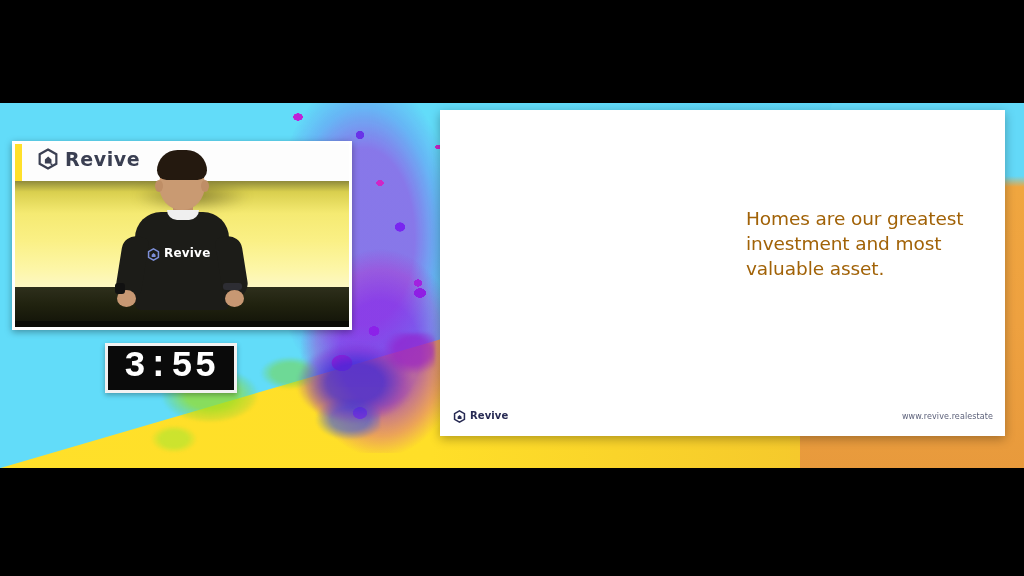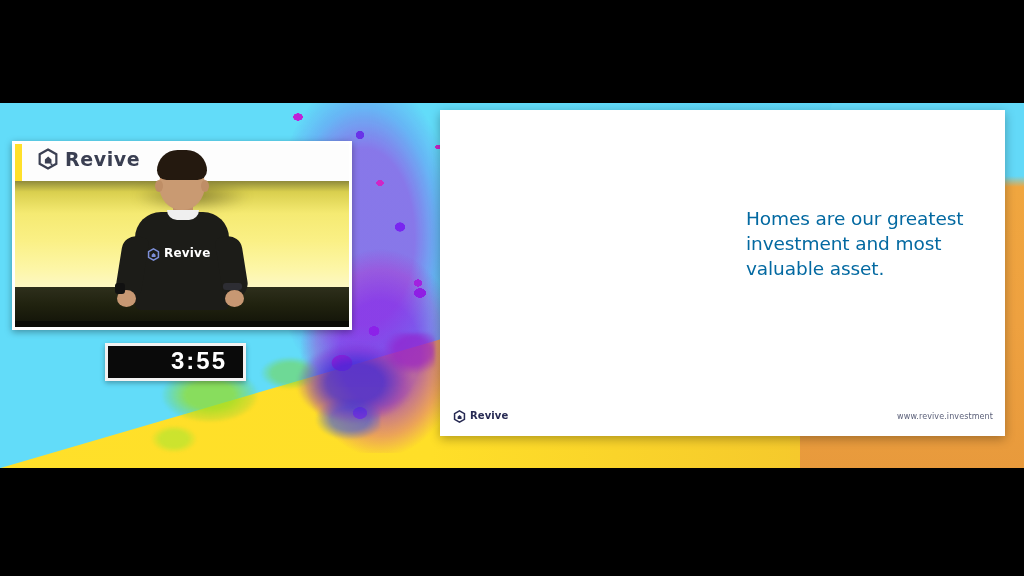--- a/index.html
+++ b/index.html
@@ -107,22 +107,22 @@
   .p-watch{position:absolute;left:116px;top:133px;width:19px;height:7px;border-radius:3px;background:#2d2d33;}
   .p-clicker{position:absolute;left:8px;top:133px;width:10px;height:11px;border-radius:3px;background:#111;}
   .shirt-logo{position:absolute;left:40px;top:96px;display:flex;align-items:center;gap:4px;}
   .shirt-logo .mark{width:13px;height:13px;}
   .shirt-logo .word{font-size:12px;font-weight:700;color:#fff;letter-spacing:.2px;
       font-family:"DejaVu Sans",sans-serif;}
 
   
   #timer{position:absolute;left:105px;top:240px;background:#0a0a0a;border:3px solid #f2f2f2;
       padding:3px 16px 5px;box-shadow:0 2px 5px rgba(0,0,0,.3);}
-  #timer .t{font-family:Liberation Sans, sans-serif;font-size:24px;font-weight:700;color:#fff;
-      letter-spacing:2px;line-height:1;margin-left:47px;}
+  #timer .t{font-family:Liberation Mono, monospace;font-size:36px;font-weight:700;color:#fff;
+      letter-spacing:2px;line-height:1;}
 
   
   #slide{position:absolute;left:440px;top:7px;width:565px;height:326px;background:#fff;
       box-shadow:0 3px 10px rgba(0,0,0,.3);overflow:hidden;}
   #slide-body{position:absolute;left:0;top:0;right:0;bottom:32px;}
 
   
   #sale-photo{position:absolute;left:32px;top:34px;width:232px;height:246px;overflow:hidden;
       background:#1c2416;}
   .ph-bg{position:absolute;inset:0;
@@ -162,21 +162,21 @@
   .ph-armend{position:absolute;left:9%;top:17%;width:14px;height:20px;border-radius:7px;background:#f7f7f4;}
   .ph-hook{position:absolute;width:3px;height:16px;background:#cfcfca;}
   .ph-hook.a{left:22%;top:26%;} .ph-hook.b{left:48%;top:26%;}
   .ph-board{position:absolute;left:17%;top:30%;width:50%;height:46%;background:#15130f;}
   .ph-white{position:absolute;left:16%;top:40%;width:49%;height:50%;background:#fdfdfd;}
   .ph-text{position:absolute;left:21%;top:44%;width:44%;color:#111;
       font-family:"DejaVu Serif",serif;font-size:27px;font-weight:700;line-height:.98;
       letter-spacing:-.5px;}
 
   
-  #headline{position:absolute;left:306px;top:96px;width:232px;color:#0369a1;
+  #headline{position:absolute;left:306px;top:96px;width:232px;color:#a16207;
       font-size:18.5px;line-height:1.36;font-weight:500;font-family:"DejaVu Sans",sans-serif;
       letter-spacing:-.1px;}
 
   
   #slide-footer{position:absolute;left:0;right:0;bottom:0;height:32px;}
   #footer-logo{position:absolute;left:13px;top:5px;display:flex;align-items:center;gap:4px;}
   #footer-logo .mark{width:13px;height:13px;}
   #footer-logo .word{font-size:10px;font-weight:700;color:#272a53;letter-spacing:.1px;
       font-family:"DejaVu Sans",sans-serif;}
   #footer-url{position:absolute;right:12px;top:8px;font-size:8px;color:#5a5f78;
@@ -264,20 +264,20 @@
       <div id="slide-footer">
         <div id="footer-logo">
           <span class="mark">
             <svg viewBox="0 0 24 24" width="13" height="13">
               <path d="M12 1.6 21.1 6.8v10.4L12 22.4 2.9 17.2V6.8z" fill="none" stroke="#272a53" stroke-width="2.8"></path>
               <path d="M8.6 12.6l3.6-3.4 3.6 3.4v4.2H8.6z" fill="#272a53"></path>
             </svg>
           </span>
           <span class="word">Revive</span>
         </div>
-        <div id="footer-url">www.revive.investment</div>
+        <div id="footer-url">www.revive.realestate</div>
       </div>
     </div>
 
   </div>
 
   <div class="lb" id="lb-bot"></div>
 </div>
 
 </body></html>

